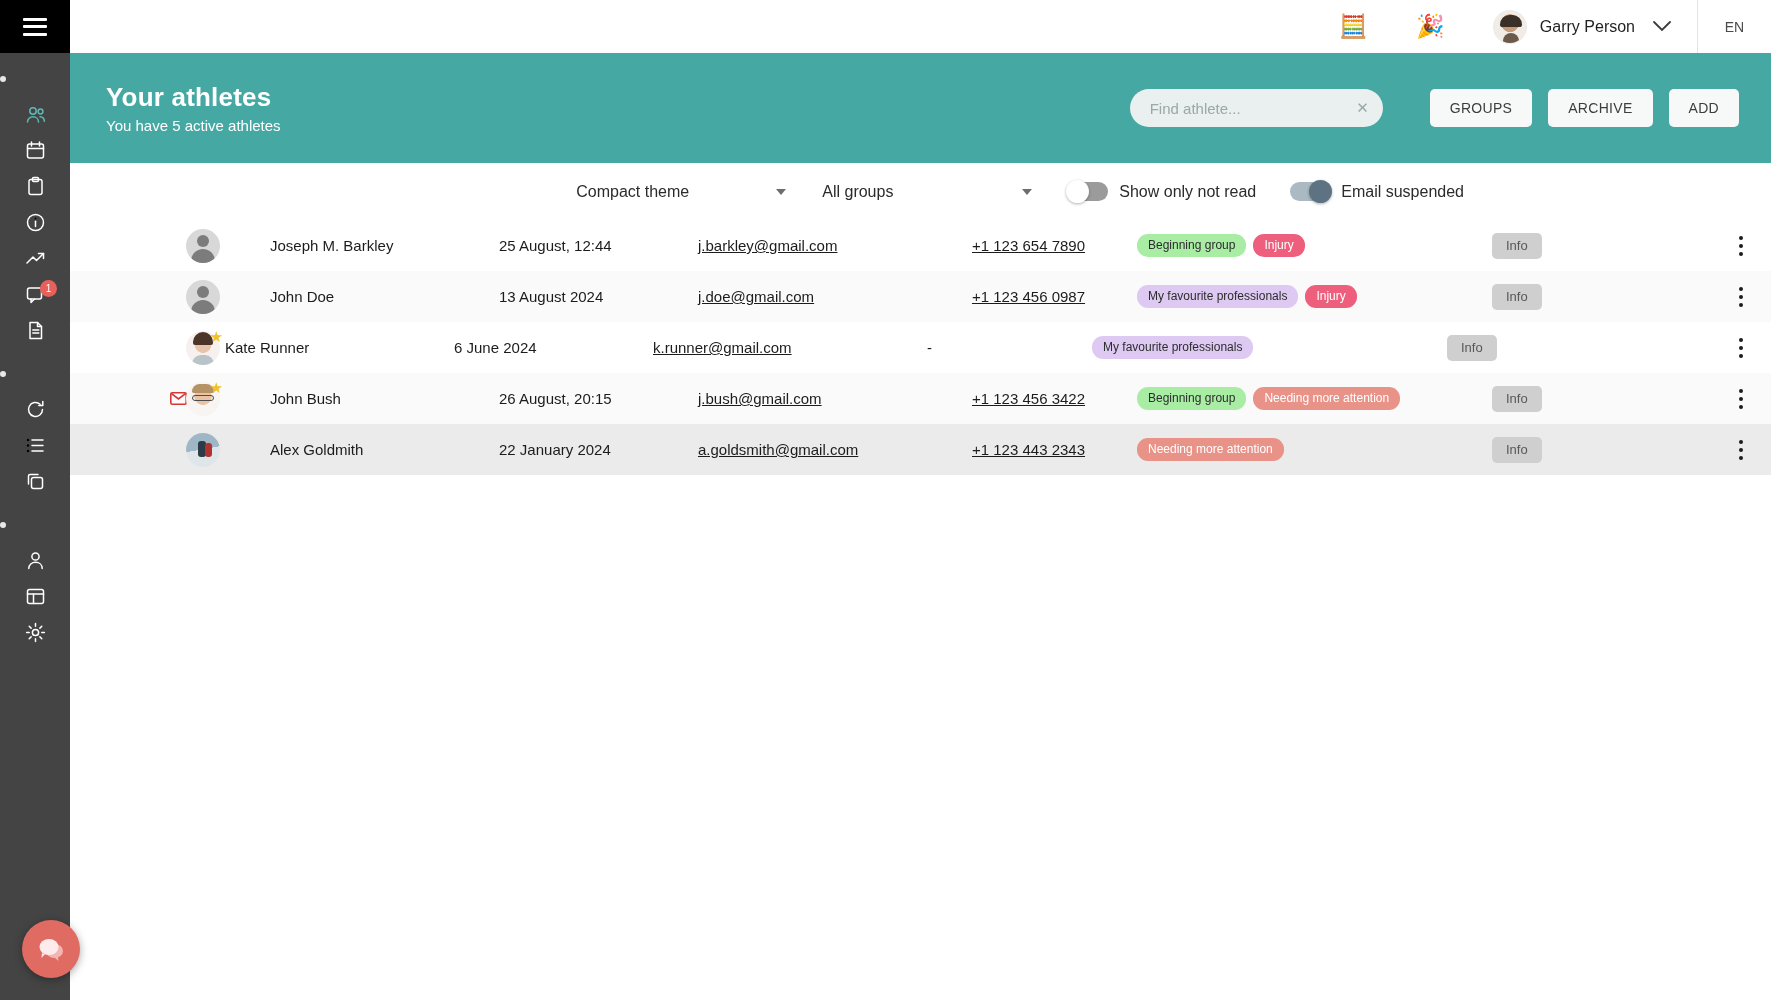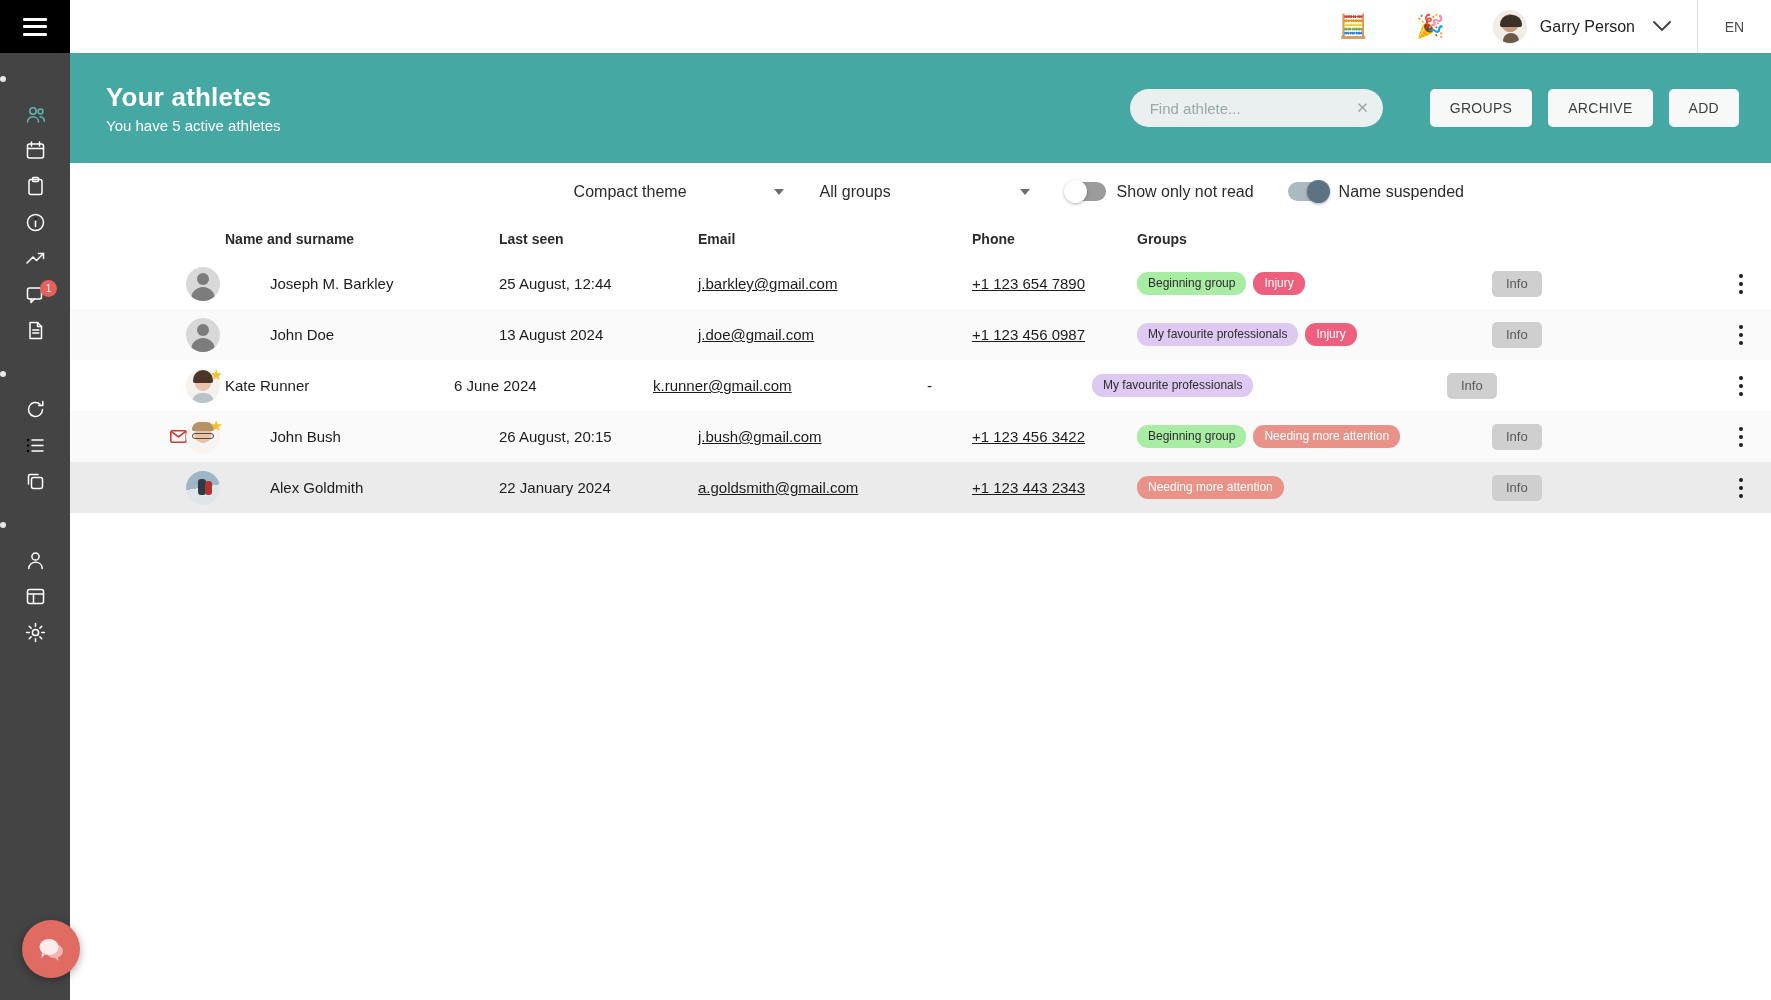--- a/index.html
+++ b/index.html
@@ -338,32 +338,25 @@
   <div class="tog-wrap">
     <span class="tog off">
         <i class="knob"></i>
       </span>
     <span class="tog-lbl">Show only not read</span>
   </div>
   <div class="tog-wrap">
     <span class="tog on">
         <i class="knob"></i>
       </span>
-    <span class="tog-lbl">Name suspended</span>
+    <span class="tog-lbl">Email suspended</span>
   </div>
 </div>
 
 <div id="table">
-  <div id="thead">
-    <div class="th c-name">Name and surname</div>
-    <div class="th c-seen">Last seen</div>
-    <div class="th c-email">Email</div>
-    <div class="th c-phone">Phone</div>
-    <div class="th c-group">Groups</div>
-  </div>
   <div id="tbody">
       <div class="row">
         <div class="avatar-cell">
           <div class="av generic"></div>
         </div>
         <div class="cell c-name" style="width:229px;margin-left:45px;">Joseph M. Barkley</div>
         <div class="cell c-seen">25 August, 12:44</div>
         <div class="cell c-email"><a href="#">j.barkley@gmail.com</a></div>
         <div class="cell c-phone"><a href="#">+1 123 654 7890</a></div>
         <div class="c-group"><span class="badge green">Beginning group</span><span class="badge pink">Injury</span></div>

